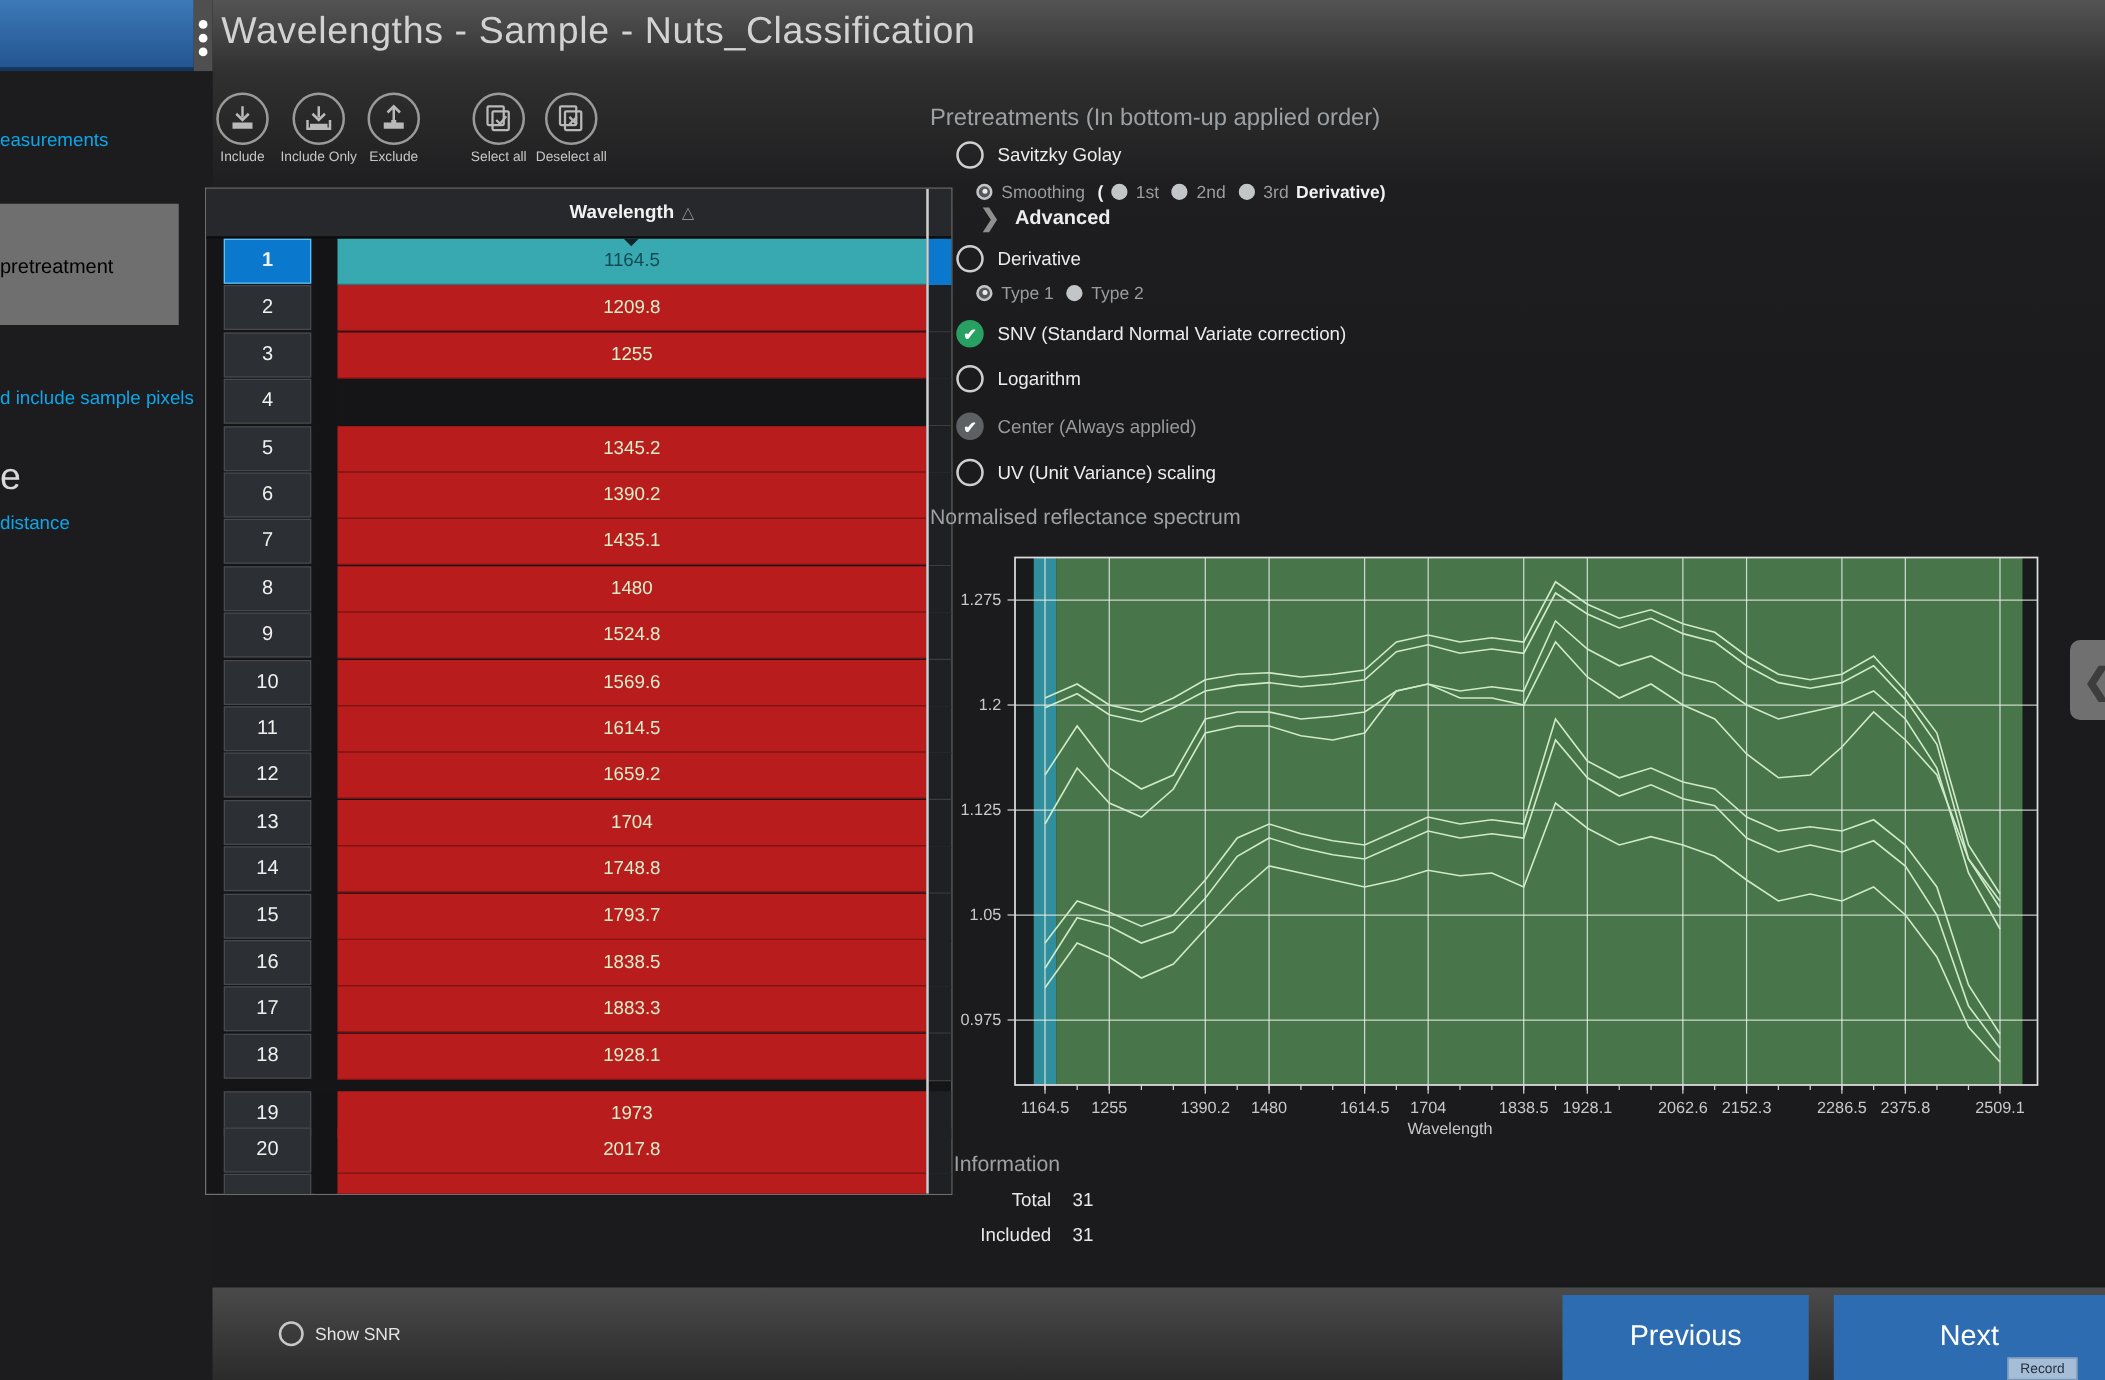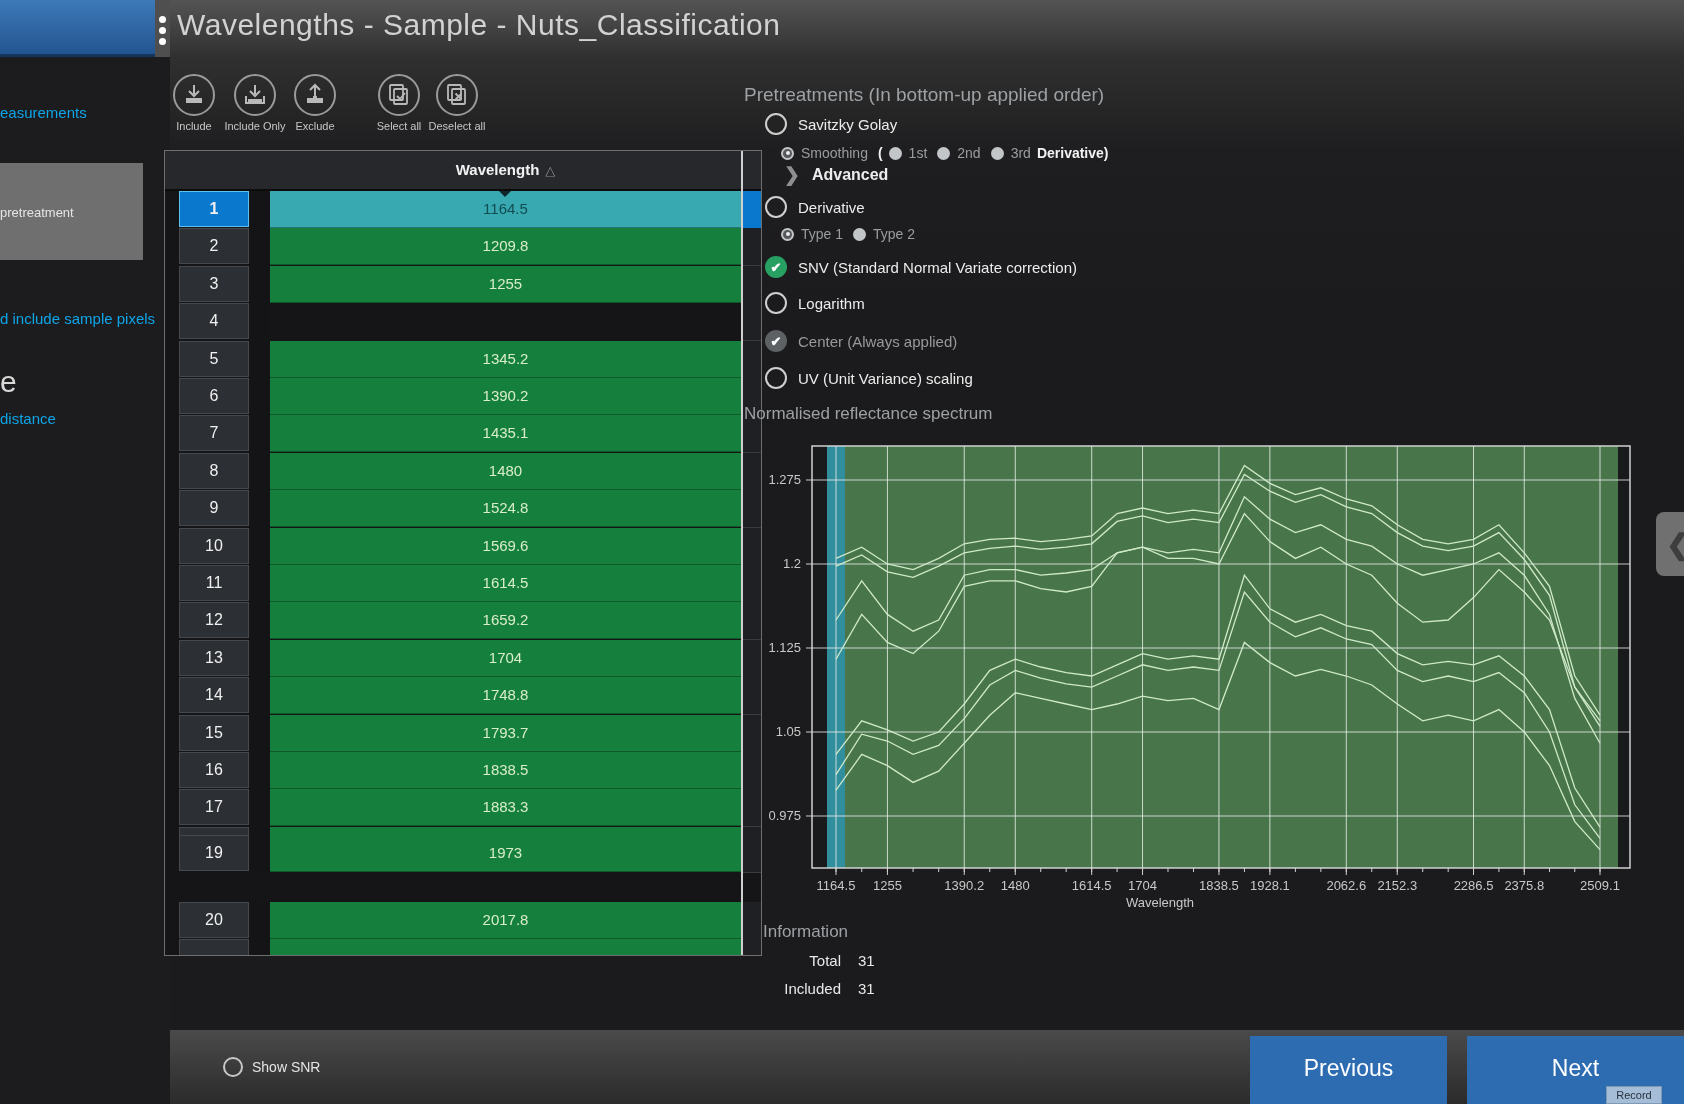--- a/index.html
+++ b/index.html
@@ -11,21 +11,21 @@
        background:linear-gradient(#545454 0px,#303030 57px,#1e1e20 150px,#1b1b1d 320px);}
   .blue-corner{position:absolute;left:0;top:0;width:155px;height:57px;
        background:linear-gradient(#3d79b8,#235590);border-bottom:3px solid #14365d;box-sizing:border-box;}
   .dots-strip{position:absolute;left:155px;top:0;width:15px;height:57px;background:#4f4f4f;}
   .dots-strip i{position:absolute;left:4px;width:7px;height:7px;border-radius:50%;background:#fff;}
   .win-title{position:absolute;left:177px;top:8px;font-size:30px;color:#d2d2d2;letter-spacing:.5px;}
   
   .sidebar{position:absolute;left:0;top:57px;width:170px;height:1047px;background:#1c1c1e;}
   .side-item{position:absolute;left:0;color:#0ea5e9;font-size:15px;white-space:nowrap;}
   .side-active{position:absolute;left:0;top:106px;width:143px;height:97px;background:#6f6f6f;}
-  .side-active span{position:absolute;left:0;top:42px;color:#e5e5e5;font-size:13px;}
+  .side-active span{position:absolute;left:0;top:42px;color:#000000;font-size:16px;}
   .side-big{position:absolute;left:0;top:308px;font-size:30px;color:#d8d8d8;}
   
   .tool{position:absolute;top:74px;width:76px;text-align:center;cursor:pointer;}
   .tool .circ{width:42px;height:42px;border-radius:50%;border:2px solid #9a9a9a;
        margin:0 auto;display:flex;align-items:center;justify-content:center;box-sizing:border-box;}
   .tool .lbl{margin-top:4px;font-size:11px;color:#c6c6c6;white-space:nowrap;}
   
   .wtable{position:absolute;left:164px;top:150px;width:598px;height:806px;
        border:1px solid #6e6e6e;background:#151517;overflow:hidden;box-sizing:border-box;}
   .wt-header{position:absolute;left:0;top:0;width:100%;height:40px;background:#26282b;border-bottom:2px solid #0c0c0c;box-sizing:border-box;}
@@ -34,21 +34,21 @@
   .hlabel .tri{color:#8f8f8f;font-weight:normal;font-size:13px;margin-left:6px;}
   .sort-down{position:absolute;left:334px;top:40px;width:0;height:0;
        border-left:6px solid transparent;border-right:6px solid transparent;border-top:6px solid #10262a;z-index:5;}
   .wt-vline{position:absolute;left:576px;top:0;width:2px;height:100%;background:#cfcfcf;z-index:4;}
   .wt-row{position:absolute;left:0;width:100%;height:38px;}
   .cell-num{position:absolute;left:14px;width:70px;height:36px;box-sizing:border-box;
        background:#2c2f33;border:1px solid #45484c;color:#f0f0f0;font-size:16px;
        text-align:center;line-height:34px;}
   .cell-strip{position:absolute;left:86px;width:18px;height:37px;background:#141416;}
   .cell-val{position:absolute;left:105px;width:471px;height:37px;box-sizing:border-box;
-       background:#15803d;border-bottom:1px solid rgba(0,0,0,.3);color:#d9edc9;
+       background:#b91c1c;border-bottom:1px solid rgba(0,0,0,.3);color:#d9edc9;
        font-size:15px;text-align:center;line-height:36px;}
   .cell-fill{position:absolute;left:578px;width:20px;height:37px;background:#1e2023;border-bottom:1px solid #3a3d40;}
   .wt-row.sel .cell-num{background:#0a78cc;border-color:#5fc1f0;font-weight:bold;}
   .wt-row.sel .cell-val{background:#38a9b1;color:#114c52;}
   .wt-row.sel .cell-fill{background:#0a78cc;}
   
   .pt-title{position:absolute;left:744px;top:84px;font-size:19px;color:#9da1a4;}
   .pt-row{position:absolute;display:flex;align-items:center;}
   .radio-lg{width:22px;height:22px;border-radius:50%;border:2px solid #cfcfcf;box-sizing:border-box;flex:none;}
   .check-lg{width:22px;height:22px;border-radius:50%;display:flex;align-items:center;
@@ -283,21 +283,21 @@
           <div class="cell-strip"></div>
           <div class="cell-val">1883.3</div>
           <div class="cell-fill"></div>
         </div>
         <div class="wt-row" style="top: 675.8px;">
           <div class="cell-num">18</div>
           <div class="cell-strip"></div>
           <div class="cell-val">1928.1</div>
           <div class="cell-fill"></div>
         </div>
-        <div class="wt-row" style="top: 684px;">
+        <div class="wt-row" style="top: 722px;">
           <div class="cell-num">19</div>
           <div class="cell-strip"></div>
           <div class="cell-val">1973</div>
           <div class="cell-fill"></div>
         </div>
         <div class="wt-row" style="top: 750.6px;">
           <div class="cell-num">20</div>
           <div class="cell-strip"></div>
           <div class="cell-val">2017.8</div>
           <div class="cell-fill"></div>

